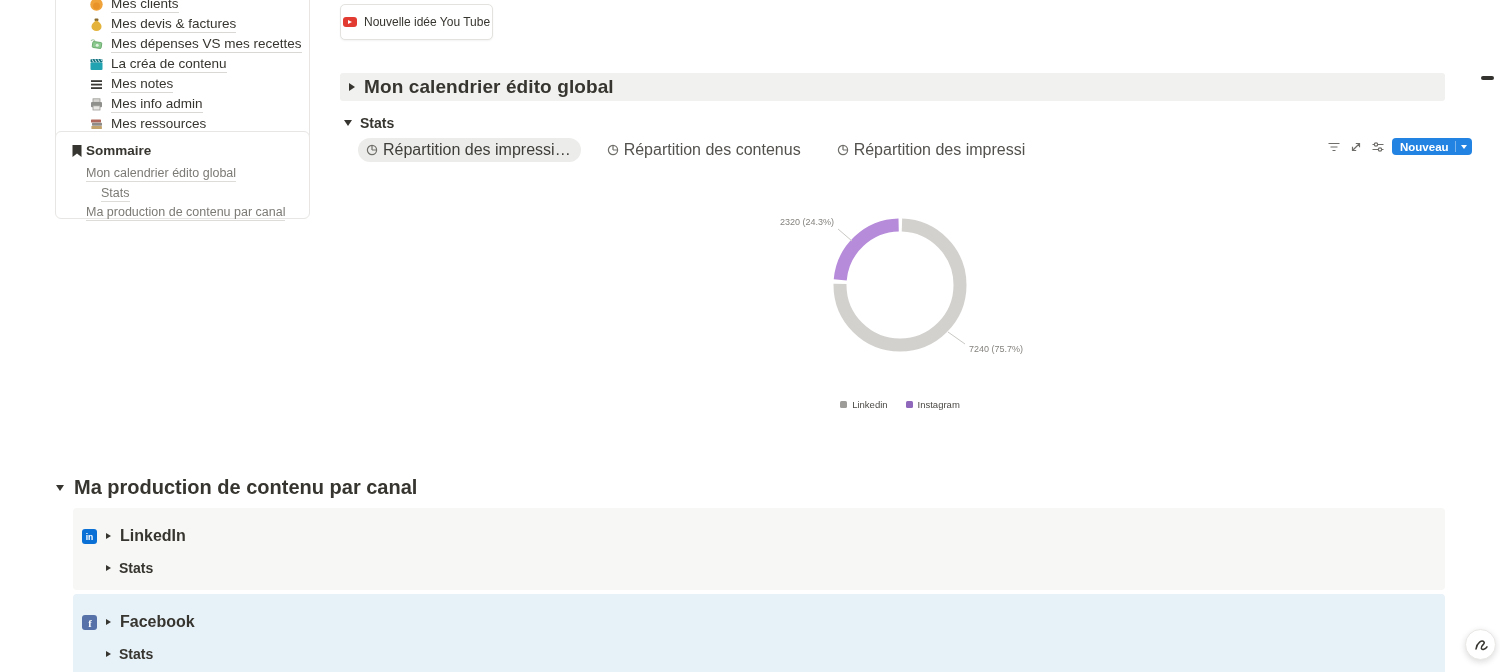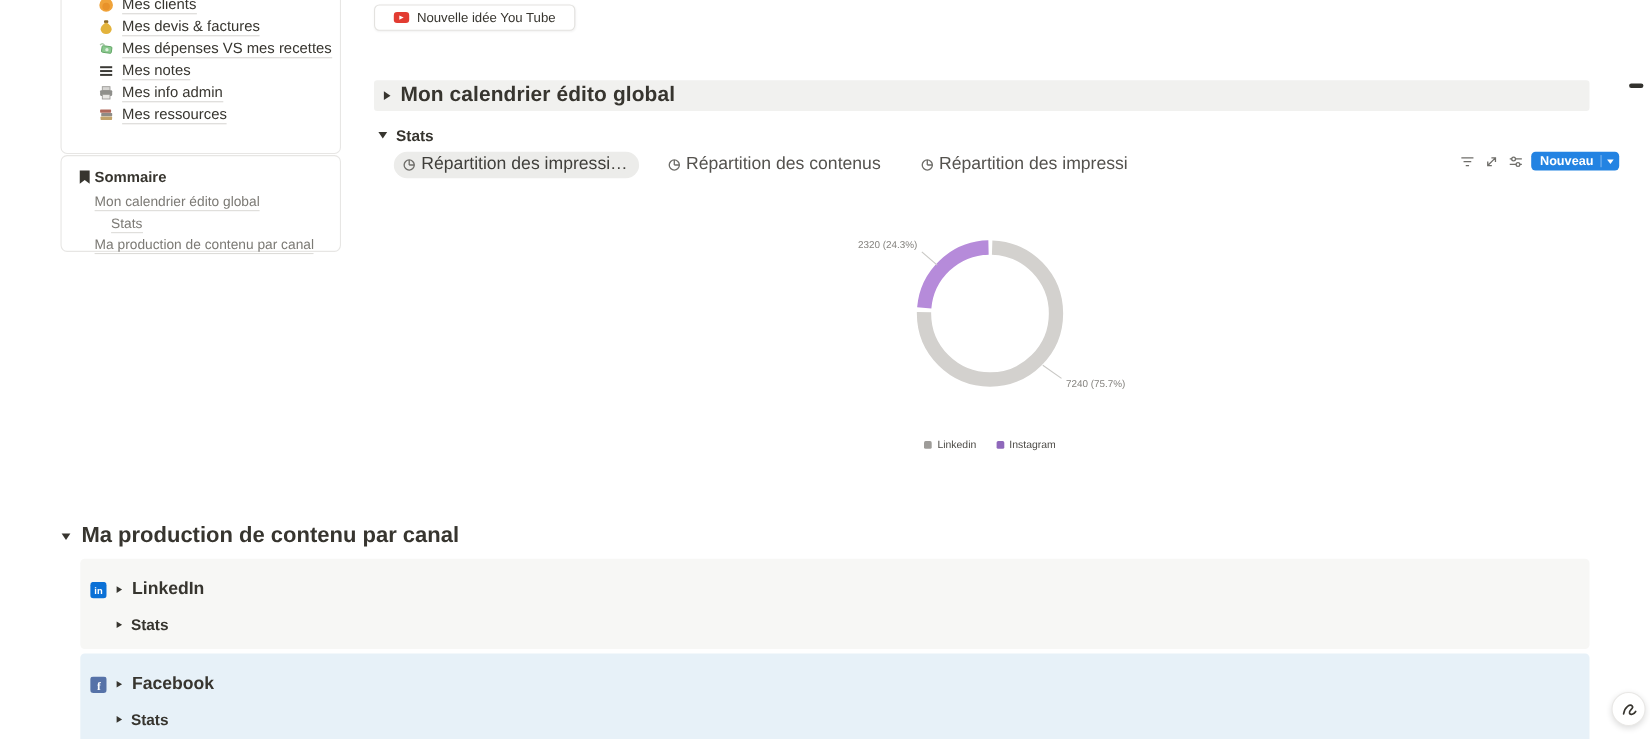--- a/index.html
+++ b/index.html
@@ -9,27 +9,27 @@
 
   
   .side-card { position:absolute; left:55px; width:255px; background:#fff;
     border:1px solid #e7e6e4; border-radius:6px; }
   #nav-card { top:-16px; height:156px; }
   #nav-list { position:absolute; left:33px; top:9px; }
   .nav-row { display:flex; align-items:center; height:20px; gap:7px; cursor:pointer; }
   .nav-row .lbl { font-size:13.5px; color:#37352f; border-bottom:1px solid #d9d8d5; padding-bottom:1px; line-height:15px; }
   .nav-ic { width:15px; height:15px; flex:0 0 15px; display:flex; align-items:center; justify-content:center; }
 
-  #sommaire-card { top:141px; height:88px; }
+  #sommaire-card { top:131px; height:88px; }
   #sommaire-title { position:absolute; left:30px; top:11px; font-size:13.5px; font-weight:700; }
   .som-link { position:absolute; font-size:12.5px; color:#7c7a75; border-bottom:1px solid #dddcd9; padding-bottom:1px; cursor:pointer; }
 
   
-  #yt-btn { position:absolute; left:340px; top:4px; height:24px; display:inline-flex; align-items:center;
-    gap:7px; padding:0 17px; border:1px solid #e3e2df; border-radius:5px; background:#fff;
+  #yt-btn { position:absolute; left:340px; top:4px; height:36px; display:inline-flex; align-items:center;
+    gap:7px; padding:0 2px; border:1px solid #e3e2df; border-radius:5px; background:#fff;
     box-shadow:0 1px 2px rgba(0,0,0,.05); font-size:12px; cursor:pointer; }
   .yt-badge { width:14px; height:10px; border-radius:3px; display:flex; align-items:center; justify-content:center; }
   .yt-tri { width:0; height:0; border-left:4px solid #fff; border-top:2.6px solid transparent; border-bottom:2.6px solid transparent; }
 
   
   .tri-right { width:0; height:0; border-left:6px solid #37352f; border-top:4px solid transparent; border-bottom:4px solid transparent; }
   .tri-down  { width:0; height:0; border-top:6px solid #37352f; border-left:4px solid transparent; border-right:4px solid transparent; }
 
   #cal-heading { position:absolute; left:340px; top:73px; width:1105px; height:28px;
     background:#f1f1ef; border-radius:3px; display:flex; align-items:center; gap:9px; padding-left:9px; cursor:pointer; }
@@ -113,20 +113,30 @@
               <path d="M2 4 q2 -2.5 4 0" fill="none" stroke="#a8c8a8" stroke-width="1.2"></path>
               <rect x="3.5" y="5" width="9" height="6" rx="1" transform="rotate(8 8 8)" fill="#8bc98f" stroke="#5da361" stroke-width=".8"></rect>
               <circle cx="8.2" cy="8.2" r="1.5" fill="#dff0df"></circle>
             </svg>
         </span>
         <span class="lbl">Mes dépenses VS mes recettes</span>
       </div>
       <div class="nav-row">
         <span class="nav-ic">
           <svg width="15" height="15">
+              <rect x="1.5" y="2" width="12" height="3.6" rx="1" fill="#15727f"></rect>
+              <rect x="1.5" y="5.6" width="12" height="7.4" rx="1" fill="#22a3b2"></rect>
+              <path d="M3 2.2 l1.6 3 M6 2.2 l1.6 3 M9 2.2 l1.6 3 M12 2.2 l1 1.9" stroke="#d8f2f5" stroke-width="1"></path>
+            </svg>
+        </span>
+        <span class="lbl">La créa de contenu</span>
+      </div>
+      <div class="nav-row">
+        <span class="nav-ic">
+          <svg width="15" height="15">
               <rect x="2" y="3.2" width="11" height="1.8" fill="#3a3935"></rect>
               <rect x="2" y="6.7" width="11" height="1.8" fill="#3a3935"></rect>
               <rect x="2" y="10.2" width="11" height="1.8" fill="#3a3935"></rect>
             </svg>
         </span>
         <span class="lbl">Mes notes</span>
       </div>
       <div class="nav-row">
         <span class="nav-ic">
           <svg width="15" height="15">

